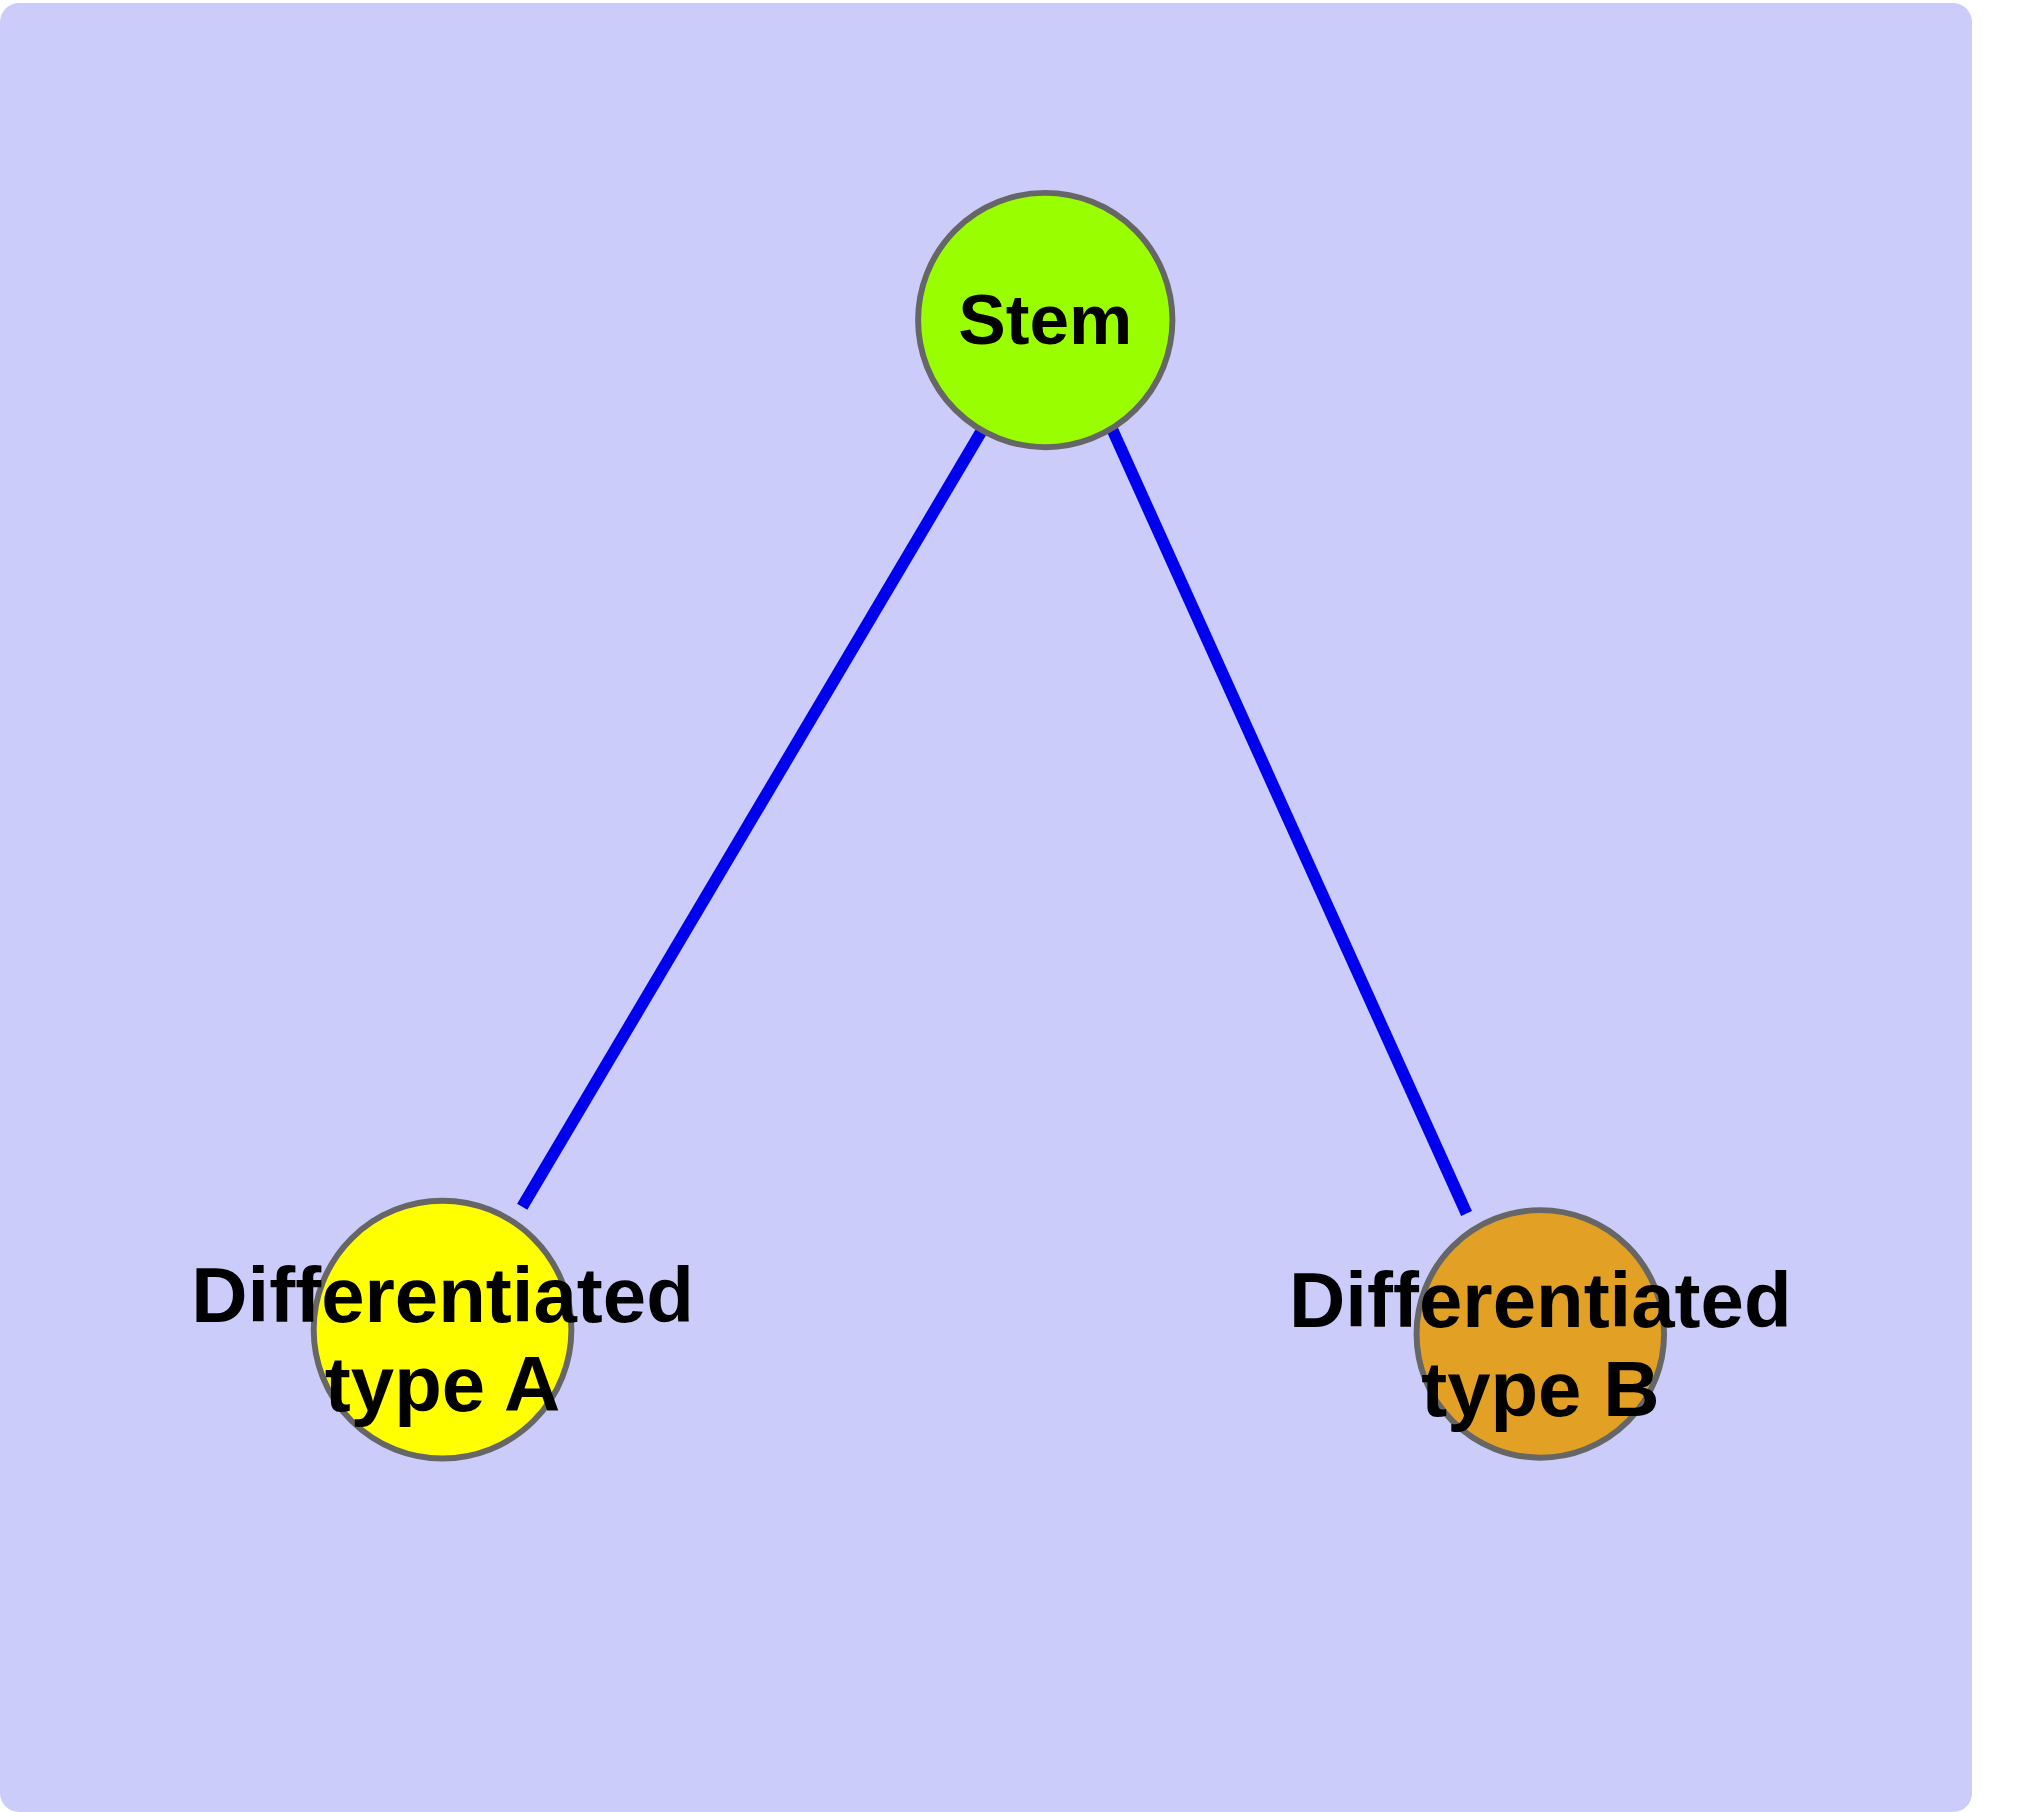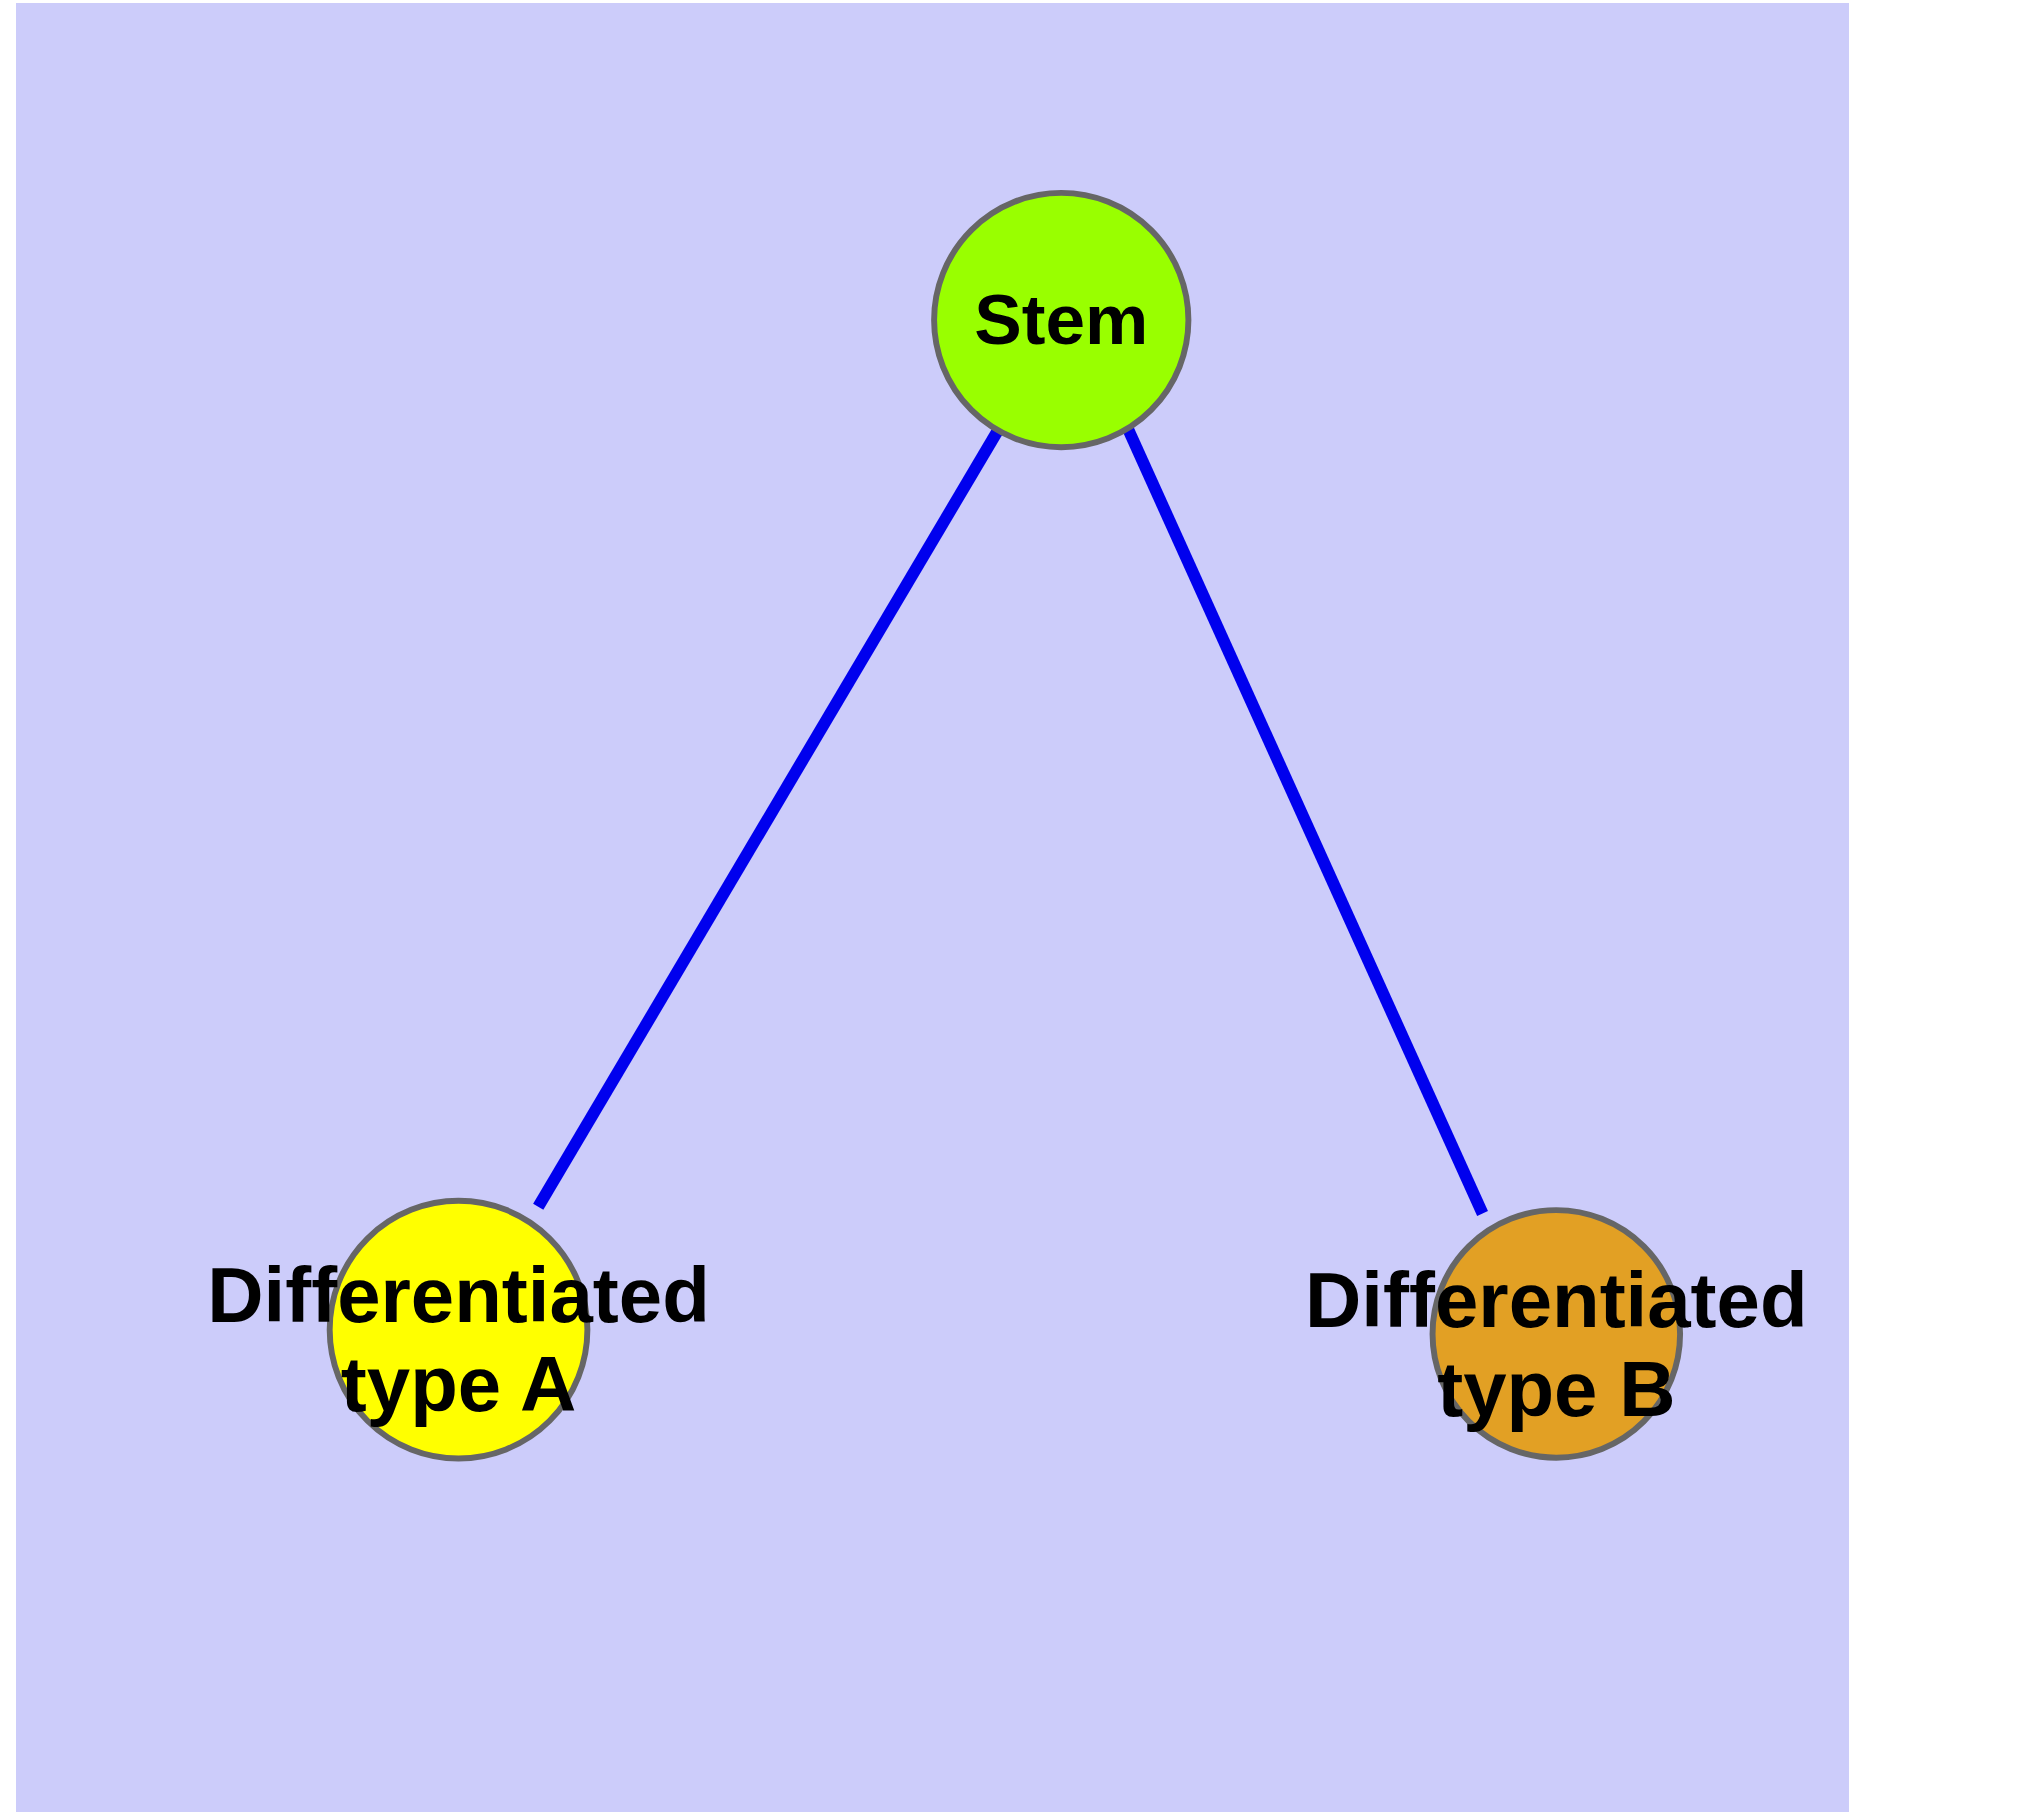--- a/index.html
+++ b/index.html
@@ -11,25 +11,26 @@
   #canvas {
     position: relative;
     width: 2021px;
     height: 1812px;
     background: #ffffff;
     overflow: hidden;
     font-family: "Liberation Sans", "DejaVu Sans", sans-serif;
   }
   #plot-area {
     position: absolute;
-    left: 16px;
+    left: 0;
     top: 3.4px;
-    width: 1833px;
+    width: 1972px;
     height: 1809px;
     background: #ccccfa;
+    border-radius: 19px;
   }
   #graph-svg {
     position: absolute;
     left: 0;
     top: 0;
     width: 2021px;
     height: 1809px;
     display: block;
   }
   .edge-line {

